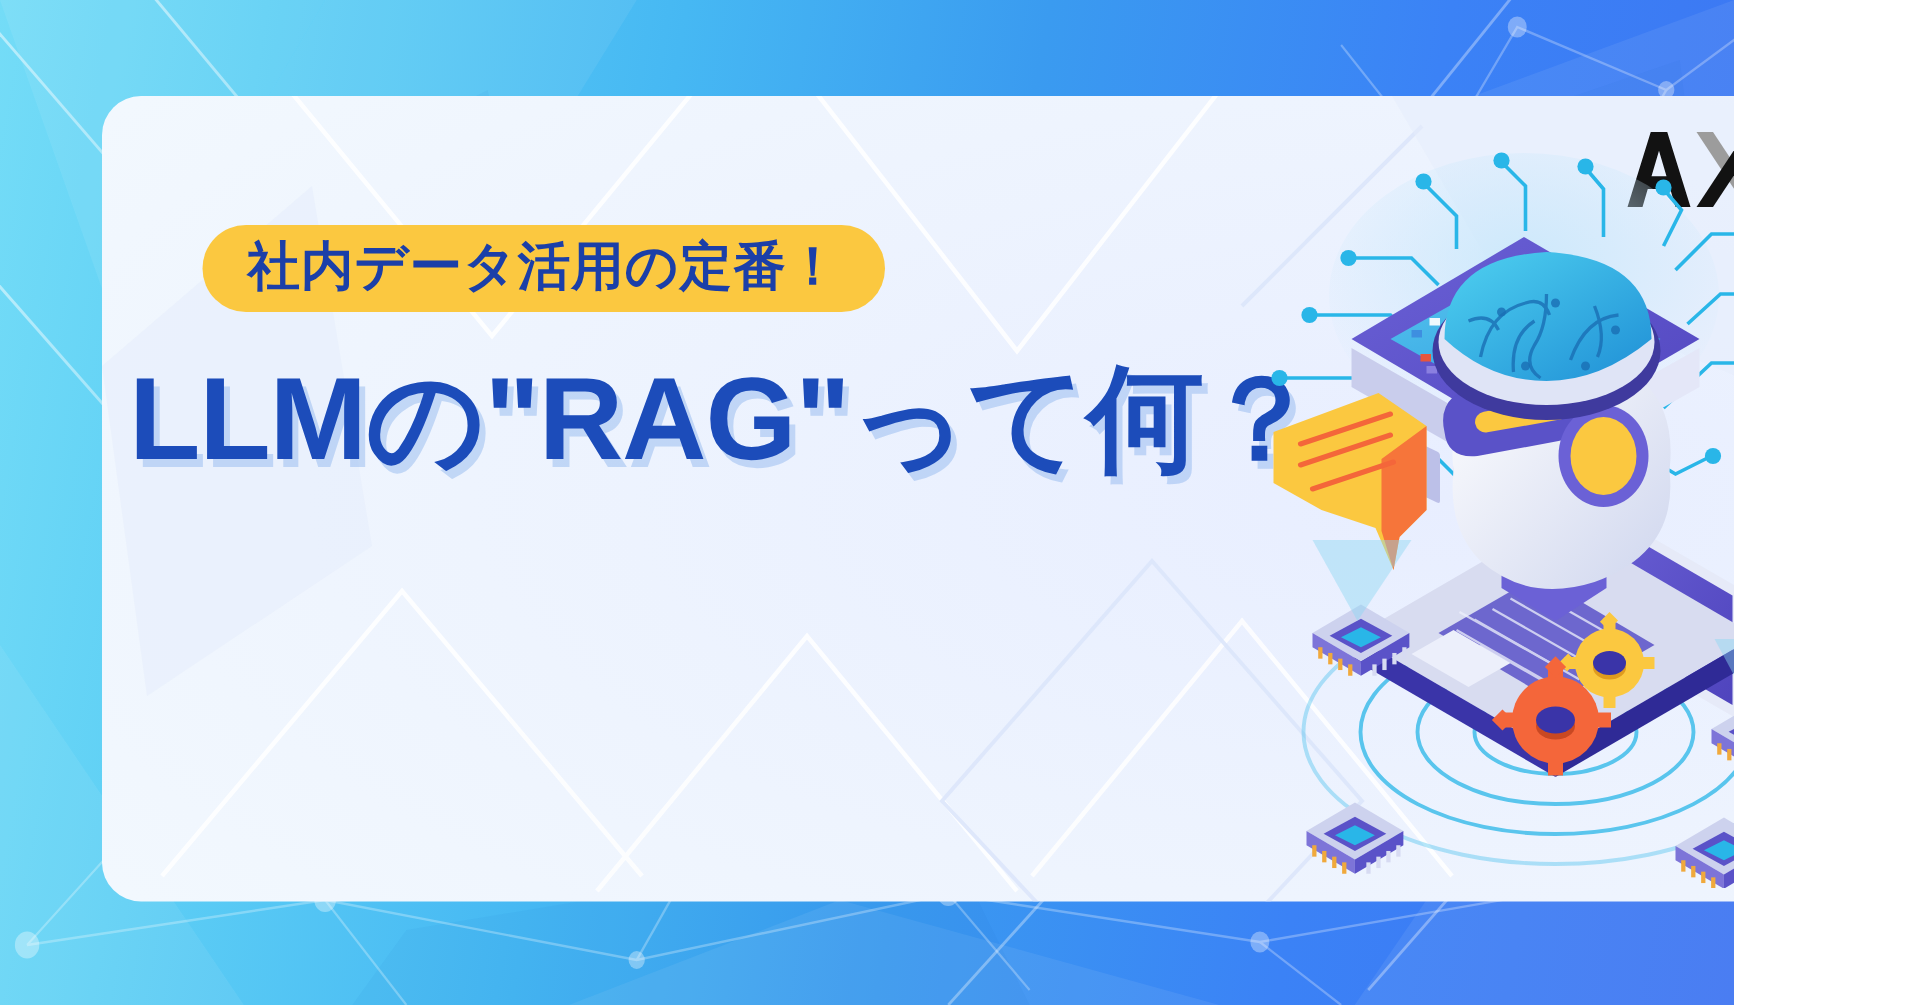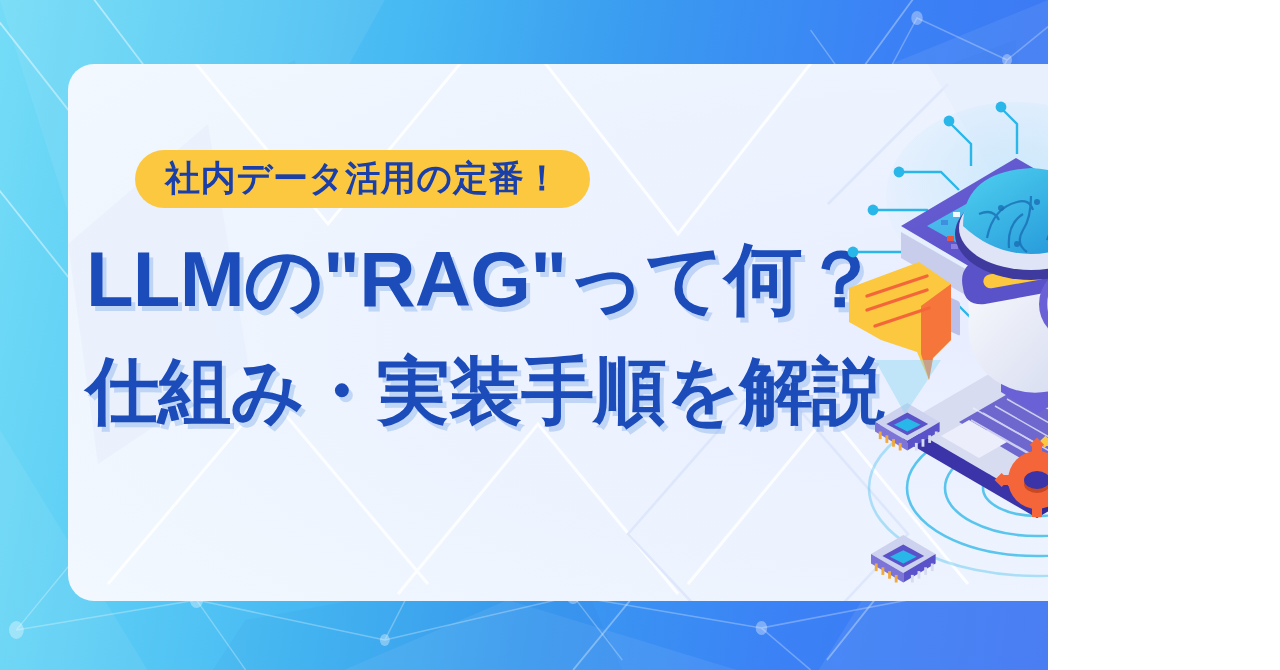--- a/index.html
+++ b/index.html
@@ -7,21 +7,21 @@
 
   html, body {
     width:1280px; height:670px;
     overflow:hidden;
     font-family:"Liberation Sans", "DejaVu Sans", sans-serif;
   }
 
   
   .banner {
     position:relative;
-    width:1048px; height:670px;
+    width:1156px; height:670px;
     background:linear-gradient(100deg,
         #74dcf7 0%,
         #5fd0f5 14%,
         #46b8f3 36%,
         #3a9bf0 55%,
         #3b82f6 76%,
         #3d74f2 100%);
     overflow:hidden;
   }
   
@@ -175,21 +175,20 @@
 
       <g>
         <polygon points="70,6 81,6 114,56 103,56" fill="#9c9c9c"></polygon>
         <polygon points="114,6 103,6 70,56 81,56" fill="#121212"></polygon>
       </g>
     </svg>
 
     <div class="badge">社内データ活用の定番！</div>
 
     <div class="title title-l1">LLMの"RAG"って何？</div>
-    <div class="title title-l2">仕組み・実装手順を解説</div>
 
     <svg class="illo" viewBox="0 0 380 500">
       <defs>
         <linearGradient id="chipTop" x1="0" y1="0" x2="1" y2="1">
           <stop offset="0" stop-color="#6b61d6"></stop>
             <stop offset="1" stop-color="#5146bf"></stop>
         </linearGradient>
         <linearGradient id="chipIn" x1="0" y1="0" x2="0.6" y2="1">
           <stop offset="0" stop-color="#59c6ef"></stop>
             <stop offset="1" stop-color="#2e9fe0"></stop>

